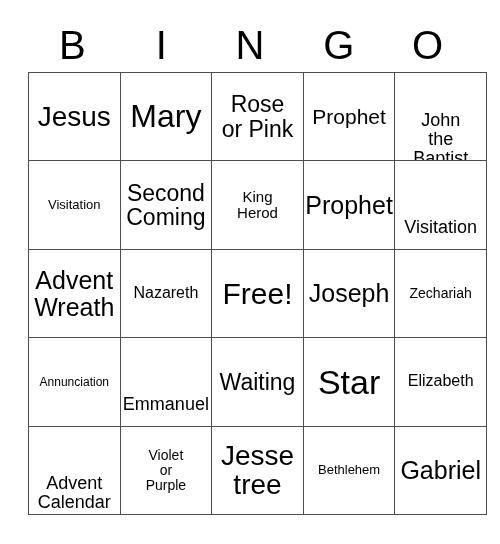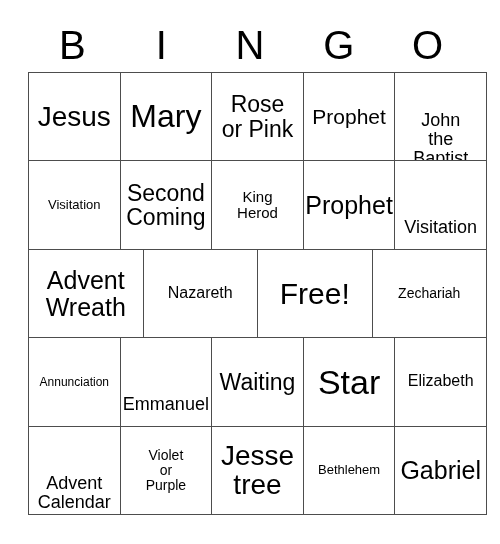--- a/index.html
+++ b/index.html
@@ -151,20 +151,23 @@
           <span class="cell-text fs-h1">Advent
 Wreath</span>
         </div>
       <div class="cell">
           <span class="cell-text fs-ml">Nazareth</span>
         </div>
       <div class="cell">
           <span class="cell-text fs-h3">Free!</span>
         </div>
       <div class="cell">
+          <span class="cell-text fs-h1">Joseph</span>
+        </div>
+      <div class="cell">
           <span class="cell-text fs-sm">Zechariah</span>
         </div>
     </div>
 
     <div class="grid-row">
       <div class="cell">
           <span class="cell-text fs-xs">Annunciation</span>
         </div>
       <div class="cell">
           <span class="cell-text fs-l">Emmanuel</span>

